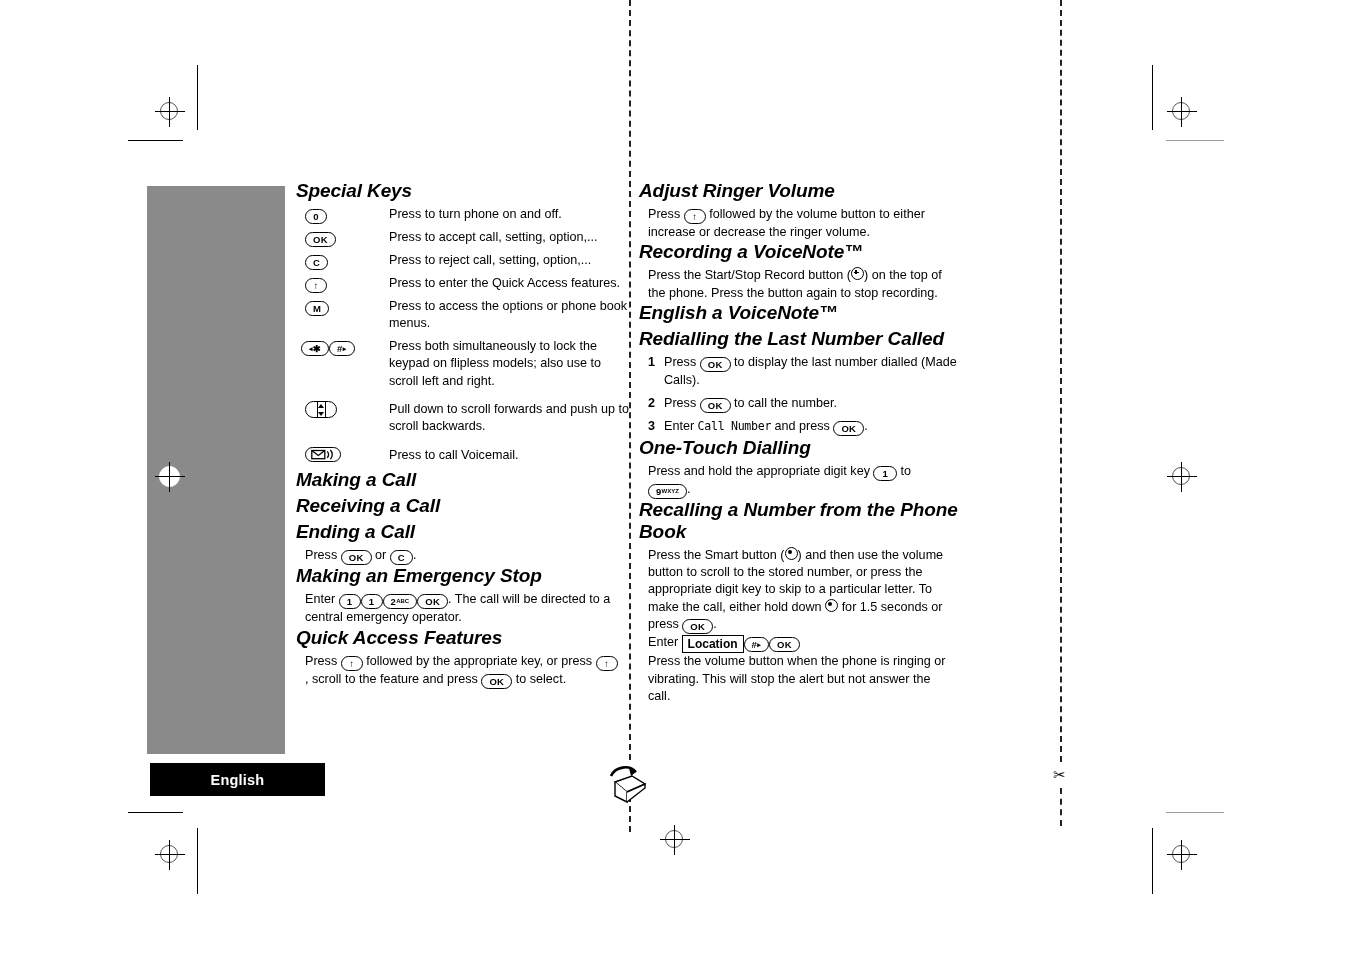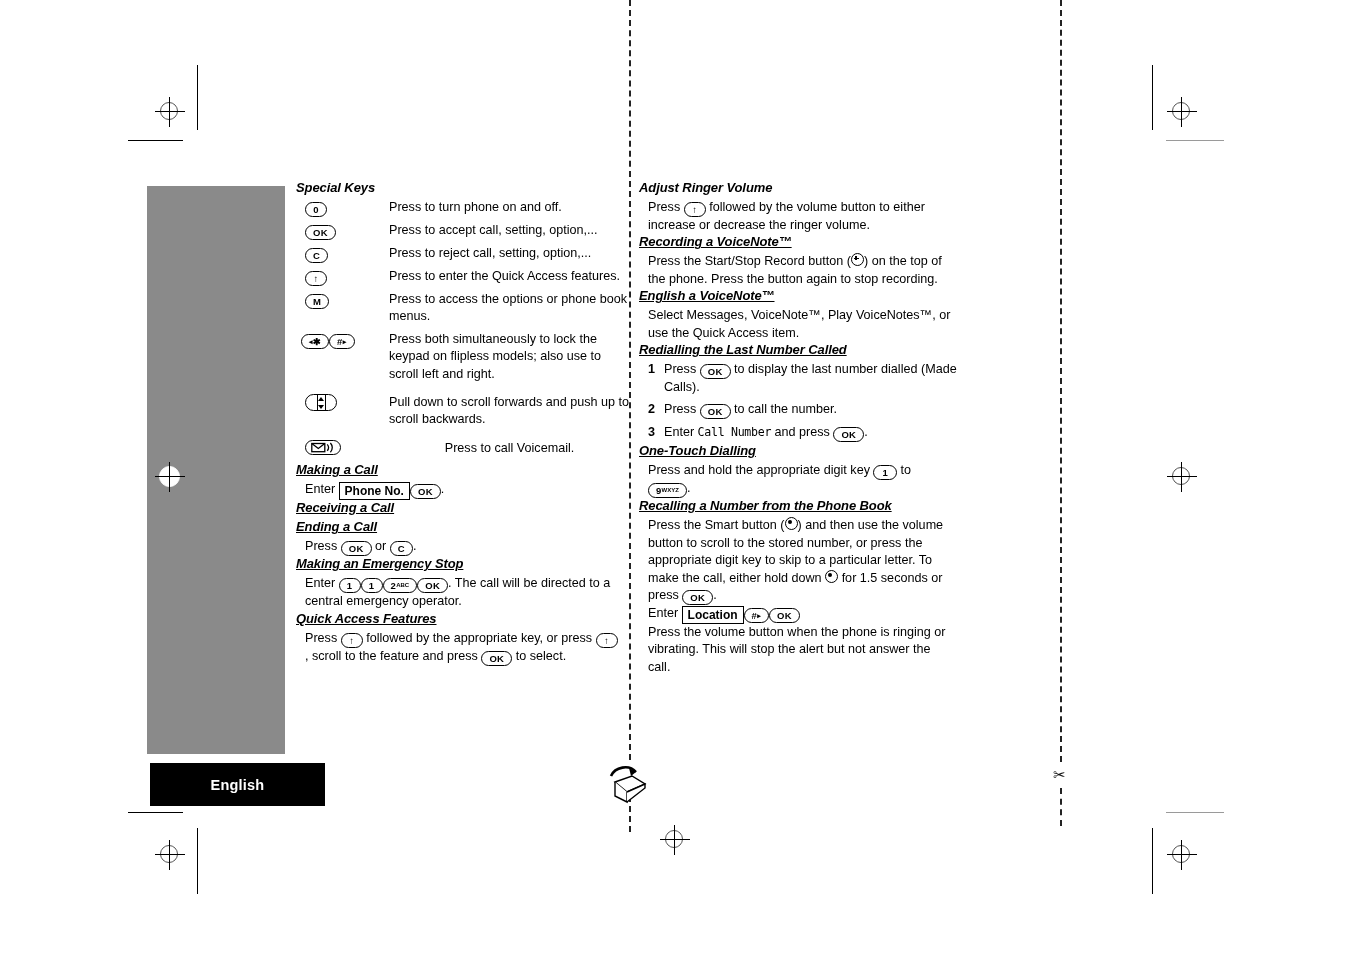--- a/index.html
+++ b/index.html
@@ -68,46 +68,46 @@
     top: 186px;
     width: 138px;
     height: 568px;
     background: #8a8a8a;
   }
   .lang-tab {
     position: absolute;
     left: 150px;
     top: 763px;
     width: 175px;
-    height: 43px;
+    height: 33px;
     background: #000;
     color: #fff;
     font-weight: bold;
     font-size: 14.5px;
     display: flex;
     align-items: center;
     justify-content: center;
     letter-spacing: 0.2px;
   }
 
   .col {
     position: absolute;
     top: 180px;
   }
   .col-left  { left: 296px; width: 334px; }
   .col-right { left: 639px; width: 325px; }
 
   h2.sec {
-    font-size: 13px;
+    font-size: 19px;
     font-weight: bold;
     font-style: italic;
     margin: 0 0 4px 0;
     letter-spacing: -0.1px;
   }
-  .sec-gap { margin-top: 14px; text-decoration: underline; }
+  .sec-gap { margin-top: 14px; }
 
   p.body {
     font-size: 12.6px;
     line-height: 17.4px;
     margin: 0 12px 0 9px;
     text-align: left;
   }
 
   
   table.keys {
@@ -409,30 +409,26 @@
       <td class="kc" style="padding-top:6px;">
         <span class="vmkey">
           <svg width="24" height="11" viewBox="0 0 24 11">
             <rect x="0.8" y="1.5" width="13" height="8.2" fill="#fff" stroke="#000" stroke-width="1.3"></rect>
             <polyline points="0.8,1.5 7.3,6.4 13.8,1.5" fill="none" stroke="#000" stroke-width="1.3"></polyline>
             <path d="M16.2,2.4 A4.4,4.4 0 0 1 16.2,8.8" fill="none" stroke="#000" stroke-width="1.3"></path>
             <path d="M19.4,1.0 A6.6,6.6 0 0 1 19.4,10.2" fill="none" stroke="#000" stroke-width="1.3"></path>
           </svg>
         </span>
       </td>
-      <td style="padding-top:6px;text-align:center;">Press to call Voicemail.</td>
+      <td style="padding-top:6px;">Press to call Voicemail.</td>
     </tr>
   </tbody>
     </table>
 
   <h2 class="sec sec-gap">Making a Call</h2>
-  <p class="body">
-    <span>Enter</span>
-    <span class="fieldbox">Phone No.</span><span class="key">OK</span><span>.</span>
-  </p>
 
   <h2 class="sec sec-gap">Receiving a Call</h2>
 
   <h2 class="sec sec-gap">Ending a Call</h2>
   <p class="body">
     <span>Press</span>
     <span class="key">OK</span>
     <span>or</span>
     <span class="key">C</span><span>.</span>
   </p>
@@ -461,21 +457,20 @@
   <p class="body">
     <span>Press</span>
     <span class="key">↑</span>
     <span>followed by the volume button to either increase or decrease the ringer volume.</span>
   </p>
 
   <h2 class="sec sec-gap">Recording a VoiceNote™</h2>
   <p class="body"><span>Press the Start/Stop Record button (</span><span class="recbtn"></span><span>) on the top of the phone. Press the button again to stop recording.</span></p>
 
   <h2 class="sec sec-gap">English a VoiceNote™</h2>
-  <p class="body">Select Messages, VoiceNote™, Play VoiceNotes™, or use the Quick Access item.</p>
 
   <h2 class="sec sec-gap">Redialling the Last Number Called</h2>
   <div class="step">
     <span class="n">1</span>
     <span class="t">
       <span>Press</span>
       <span class="key">OK</span>
       <span>to display the last number dialled (Made Calls).</span>
     </span>
   </div>

